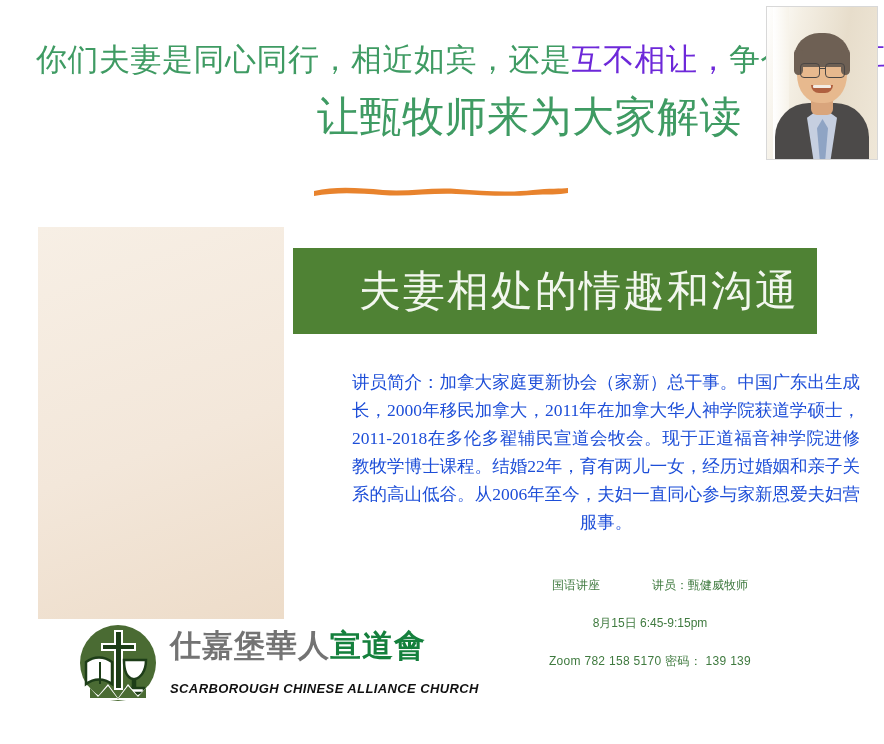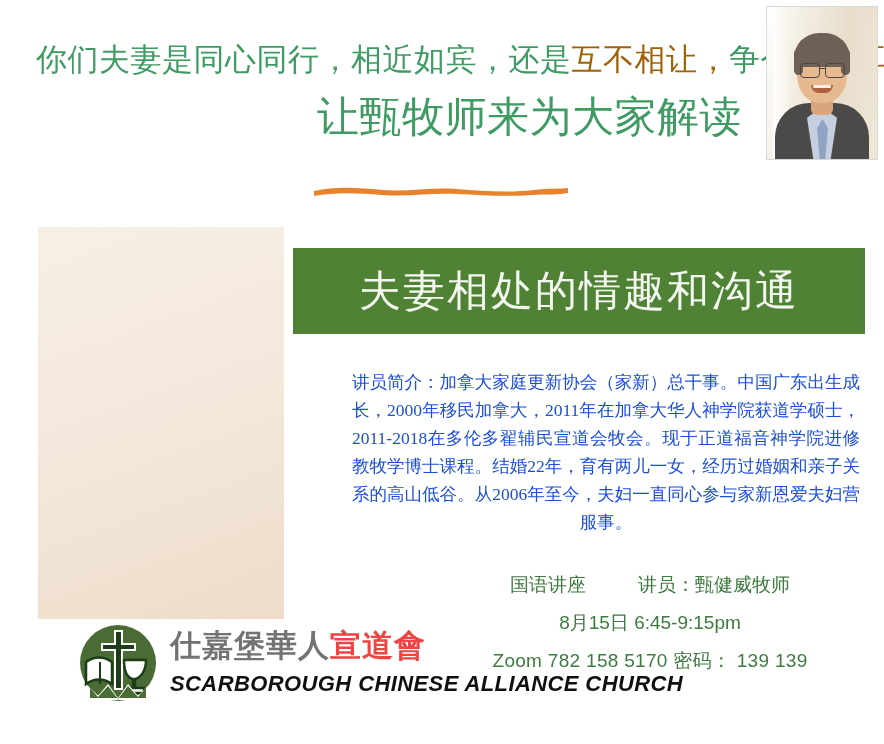--- a/index.html
+++ b/index.html
@@ -24,21 +24,21 @@
     left: 36px;
     top: 38px;
     width: 706px;
     font-family: "Liberation Serif", "DejaVu Serif", serif;
     font-size: 31px;
     line-height: 44px;
     letter-spacing: 0.5px;
     color: #3f9b63;
     white-space: nowrap;
   }
-  .headline .accent { color: #a16207; margin-top: 28px; }
+  .headline .accent { color: #6d28d9; margin-top: 28px; }
   .headline-l2 {
     position: absolute;
     left: 36px;
     top: 95px;
     width: 706px;
     text-align: right;
     font-family: "Liberation Serif", "DejaVu Serif", serif;
     font-size: 42px;
     line-height: 44px;
     letter-spacing: 0.5px;
@@ -142,26 +142,27 @@
   .illus .room {
     position: absolute; inset: 0;
     background: linear-gradient(160deg, #f7efe5 0%, #f3e7da 55%, #eddcc9 100%);
   }
 
   
   .banner {
     position: absolute;
     left: 293px;
     top: 248px;
-    width: 572px;
+    width: 476px;
     height: 86px;
     background: #4f8234;
     display: flex;
     align-items: center;
     justify-content: center;
+    padding-left: 48px;
   }
   .banner-title {
     color: #f3f7ef;
     font-family: "Liberation Serif", "DejaVu Serif", serif;
     font-size: 42px;
     letter-spacing: 2px;
     font-weight: 400;
   }
 
   
@@ -182,21 +183,21 @@
   .info {
     position: absolute;
     left: 440px;
     top: 566px;
     width: 420px;
     color: #3f7a3f;
     font-family: "Liberation Sans", "DejaVu Sans", sans-serif;
     text-align: center;
   }
   .info-row {
-    font-size: 19px;
+    font-size: 12px;
     line-height: 38px;
     white-space: nowrap;
   }
   .info-row.r1 { display: flex; justify-content: center; gap: 52px; }
   .info-row.r3 { letter-spacing: 0.3px; }
 
   
   .logo {
     position: absolute;
     left: 78px;
@@ -212,30 +213,30 @@
   }
   .logo-cn {
     font-family: "Liberation Serif", "DejaVu Serif", serif;
     font-size: 31px;
     font-weight: bold;
     line-height: 40px;
     letter-spacing: 1px;
     white-space: nowrap;
   }
   .logo-cn .g { color: #737373; text-align: center; }
-  .logo-cn .k { color: #ef4444; }
+  .logo-cn .k { color: #15803d; }
   .logo-en {
     font-family: "Liberation Sans", "DejaVu Sans", sans-serif;
-    font-size: 22px;
+    font-size: 13px;
     font-weight: bold;
     font-style: italic;
     letter-spacing: 0.4px;
     color: #101010;
     white-space: nowrap;
-    margin-top: 5px;
+    margin-top: 15px;
   }
 </style>
 </head>
 <body>
 
 <div id="poster">
 
   <div class="headline">
     <span>你们夫妻是同心同行，相近如宾，还是</span><span class="accent">互不相让，</span><span>争个</span><span class="accent">面红耳赤</span>
   </div>

